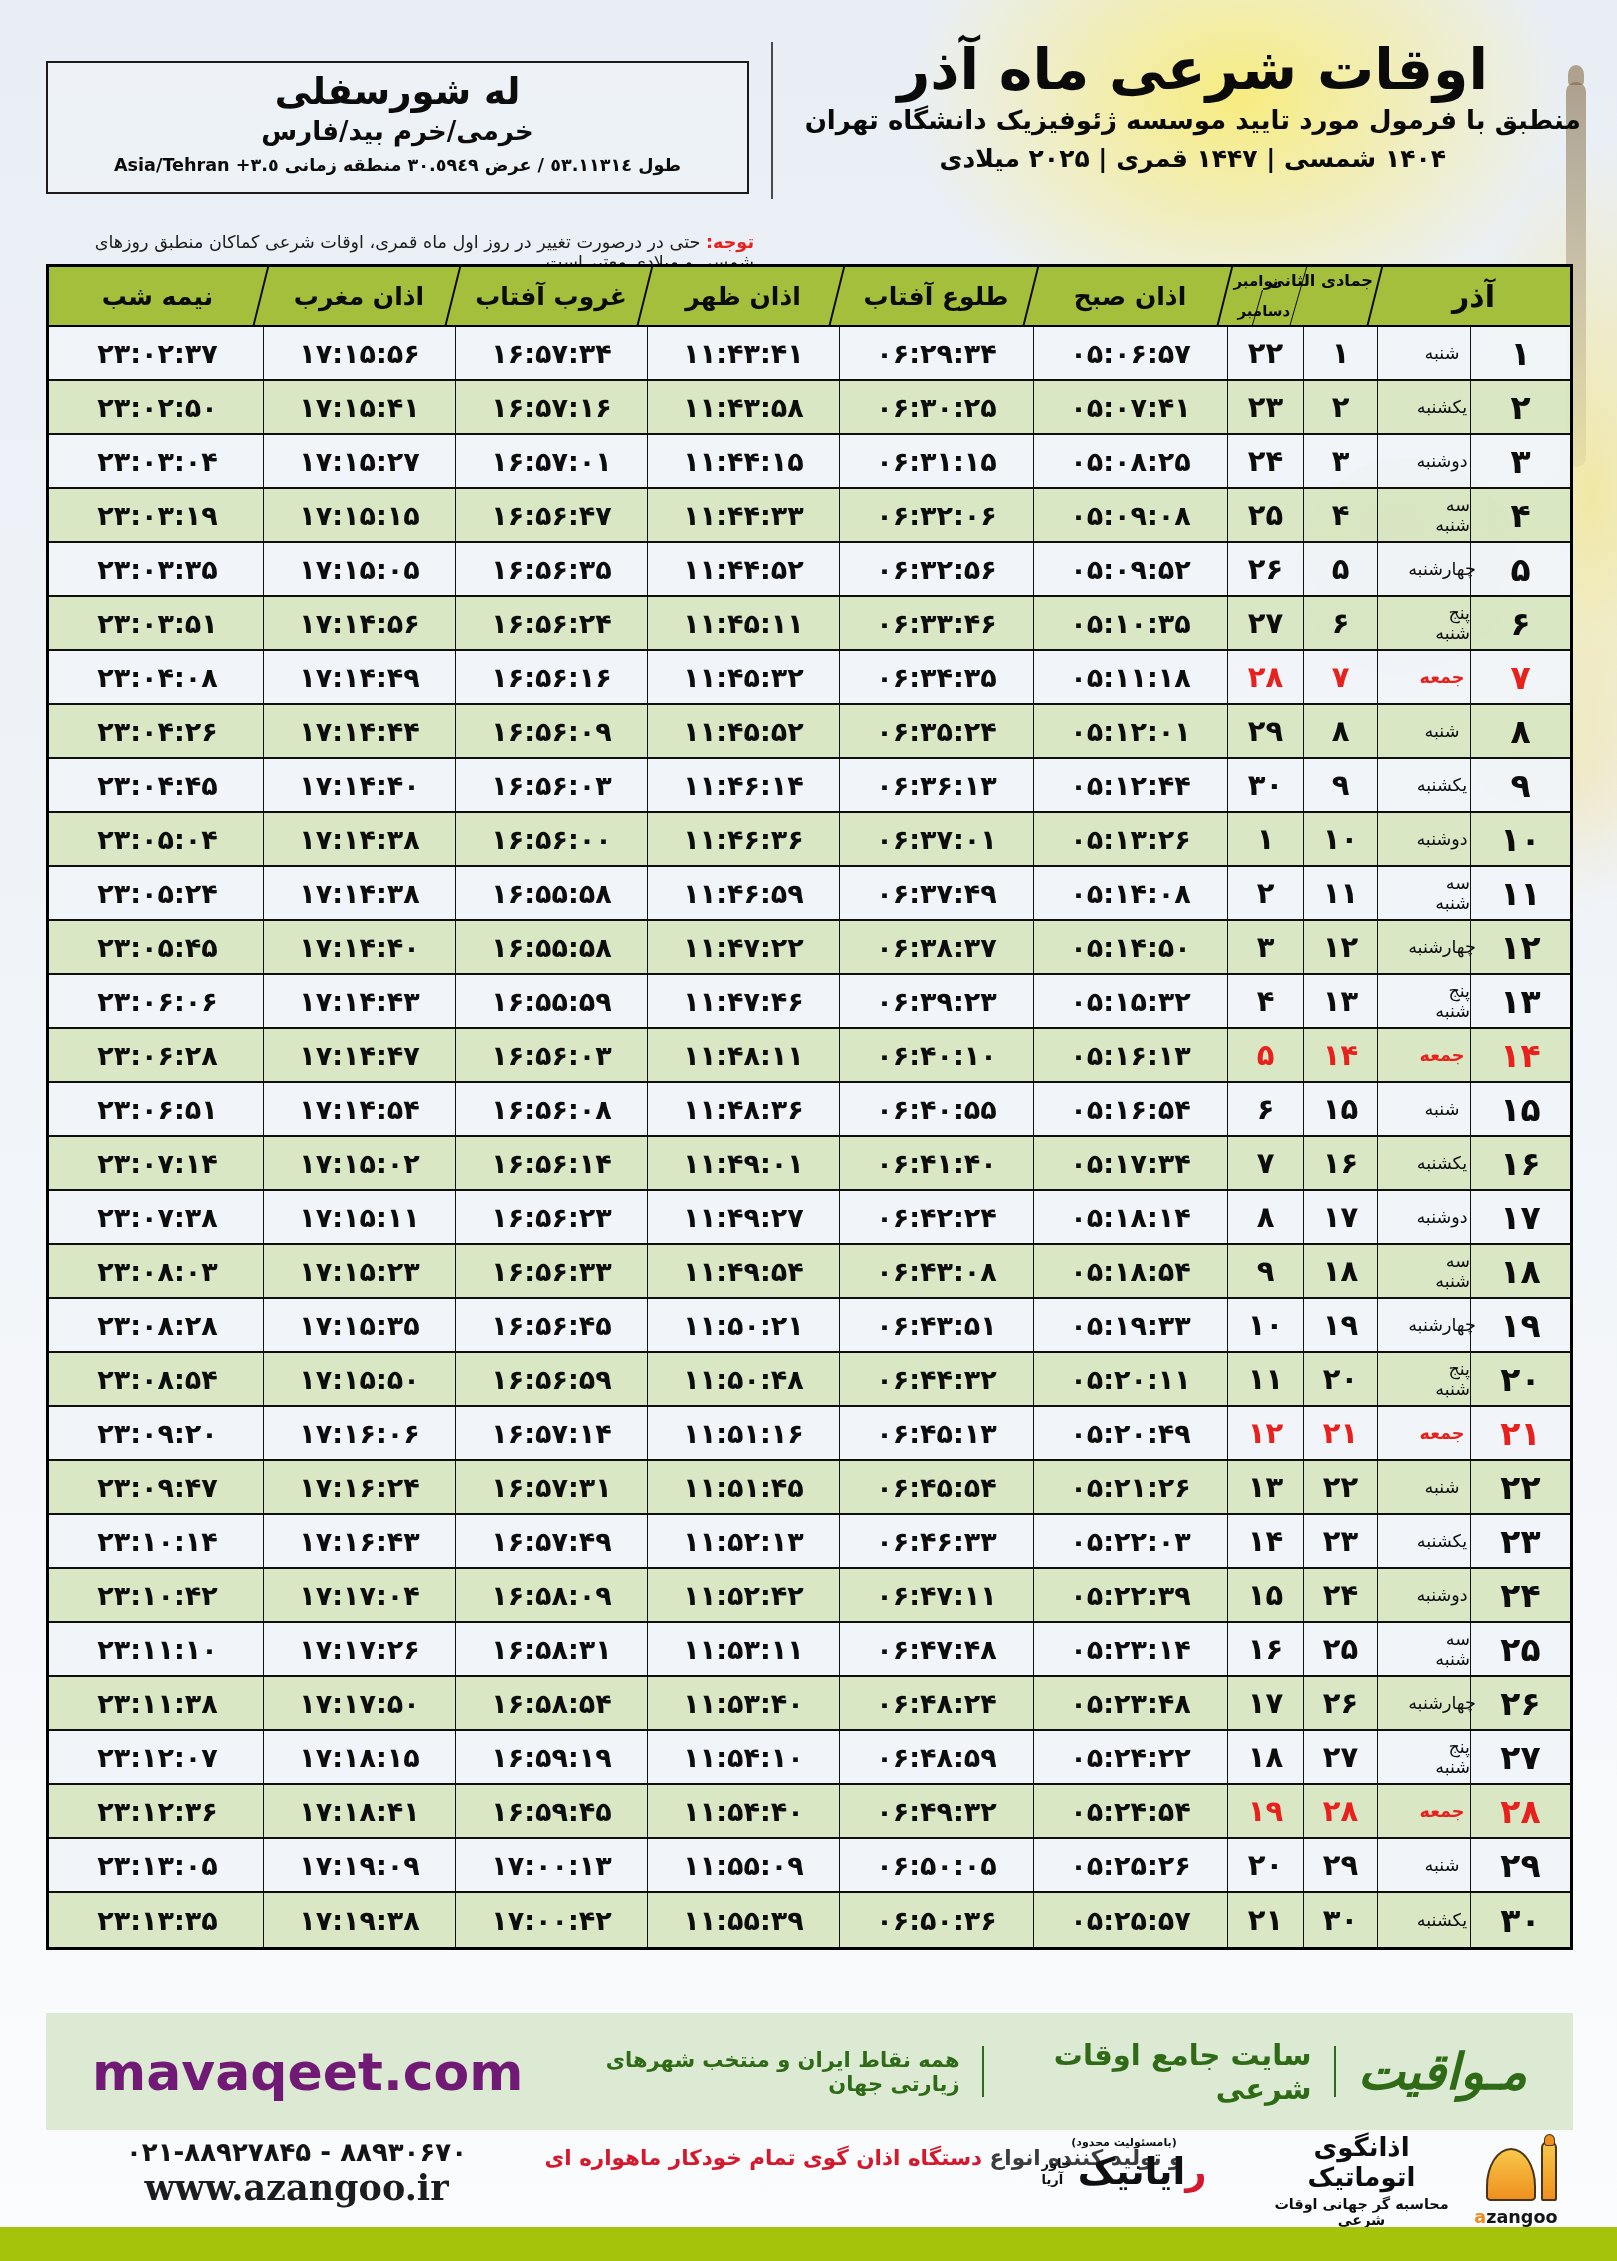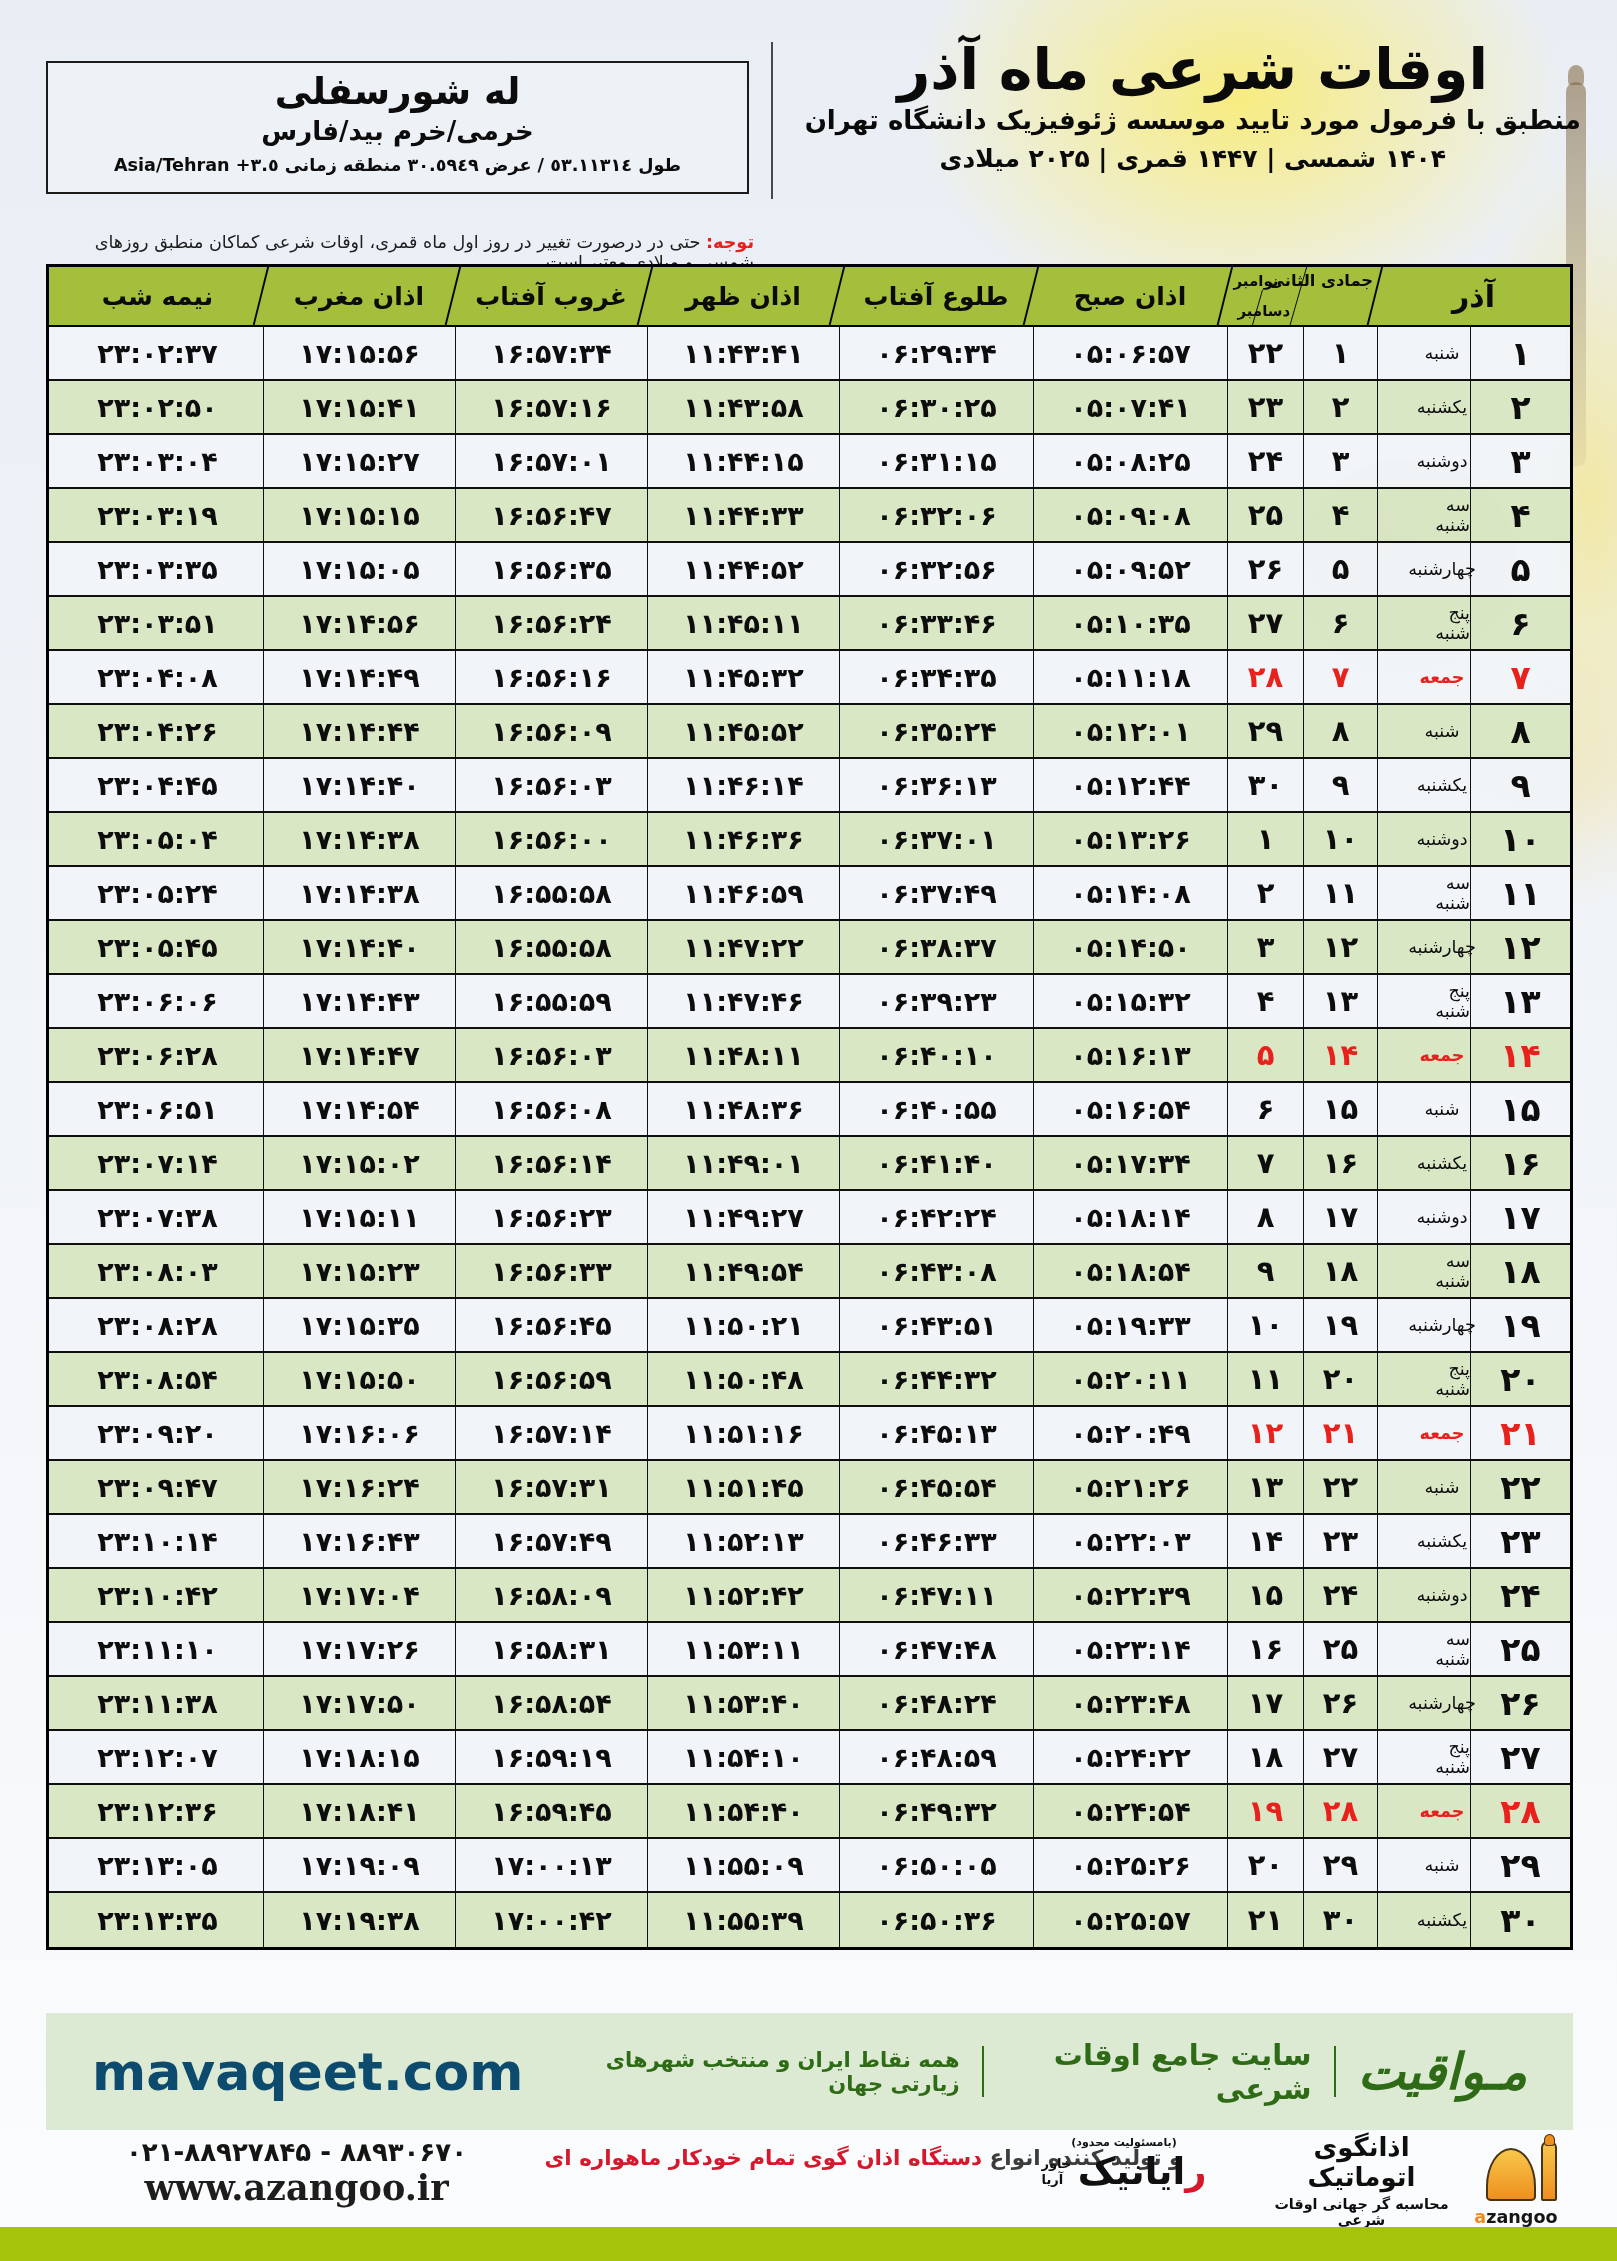--- a/index.html
+++ b/index.html
@@ -66,21 +66,21 @@
   .c-time  { font-size:27px; font-weight:bold; letter-spacing:0.7px; }
   .friday .c-azar, .friday .c-week, .friday .c-lunar, .friday .c-greg { color:#e8211d; font-weight:bold; }
 
   
   .mbar { position:absolute; left:47px; right:44px; top:2013px; height:117px; background:#dcead3;
     display:flex; align-items:center; gap:22px; padding:0 46px; }
   .m-brand { font-size:50px; font-weight:bold; color:#2f6b17;font-style:italic; }
   .msep { width:2.6px; height:51px; background:#2f6b17; }
   .m-desc1 { font-size:29px; font-weight:bold; color:#2f6b17; }
   .m-desc2 { font-size:21px; font-weight:bold; color:#2f6b17; }
-  .m-url { margin-inline-start:auto; font-size:52px; font-weight:bold; color:#0c4a6e; direction:ltr; }
+  .m-url { margin-inline-start:auto; font-size:52px; font-weight:bold; color:#701a75; direction:ltr; }
 
   .strip { position:absolute; left:0; right:0; top:2132px; height:97px; }
   .phones { position:absolute; left:69px; top:5.2px; width:457px; text-align:center; direction:ltr; }
   .phone-no { font-size:26px; font-weight:bold; color:#141414; }
   .site-url { font-size:35px; font-weight:bold; color:#1d1d1d; font-family:"DejaVu Serif", serif; }
   .promo { position:absolute; left:535px; top:9px; width:659px; text-align:center;
            font-size:21.5px; font-weight:bold; line-height:1.6; color:#3c3c3c; }
   .promo .red { color:#d6182c; }
 
   .ry-logo { position:absolute; right:369px; top:3.9px; width:248px; text-align:center; color:#101010; }

